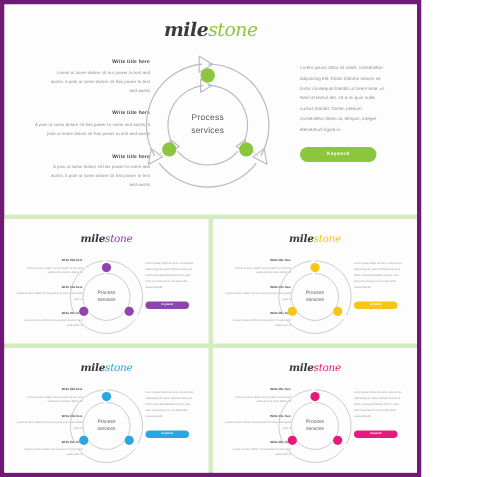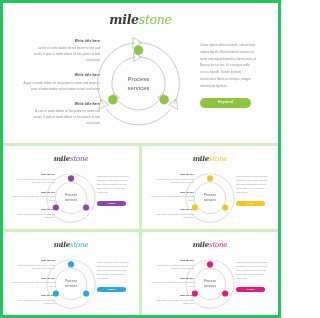--- a/index.html
+++ b/index.html
@@ -10,21 +10,21 @@
     overflow: hidden;
     background: #ffffff;
     font-family: "Liberation Sans", sans-serif;
   }
 
   #root {
     position: relative;
     width: 281px;
     height: 318px;
     background: #ffffff;
-    border: 3px solid #22c55e;
+    border: 3px solid #701a75;
   }
 
   
   .hero {
     position: relative;
     width: 275px;
     height: 140px;
     background: #fdfdfd;
     overflow: hidden;
   }

